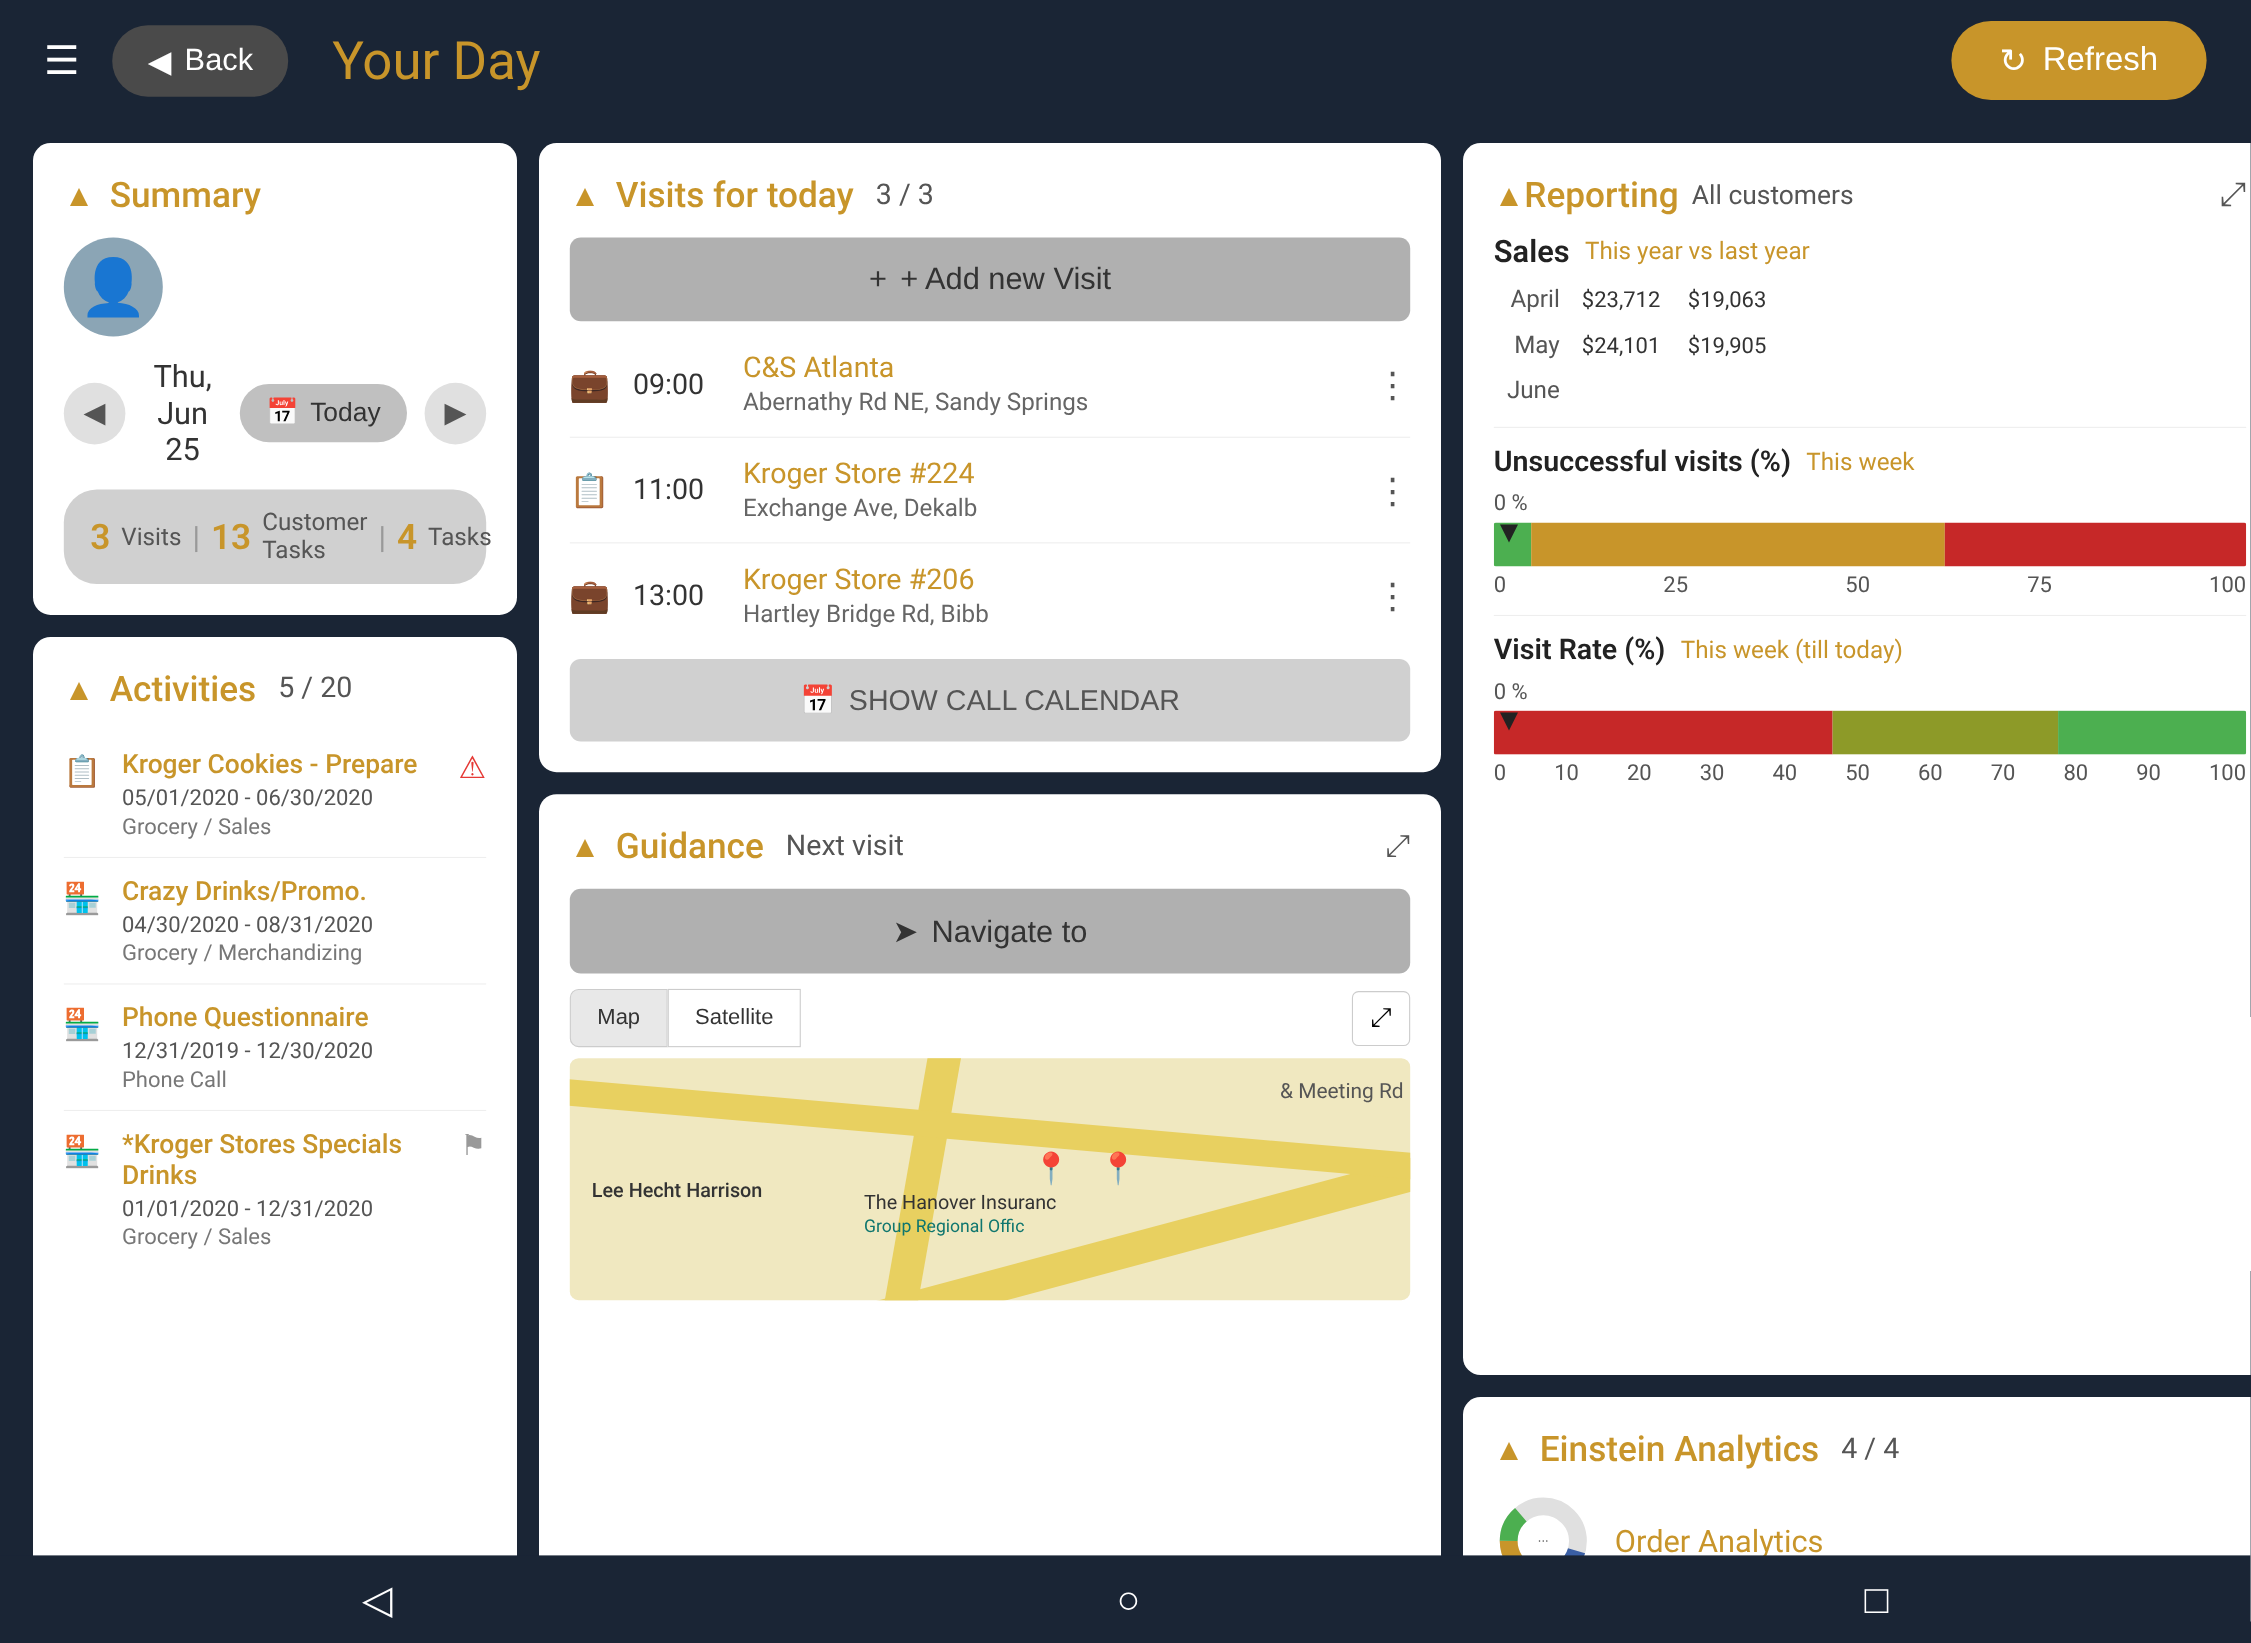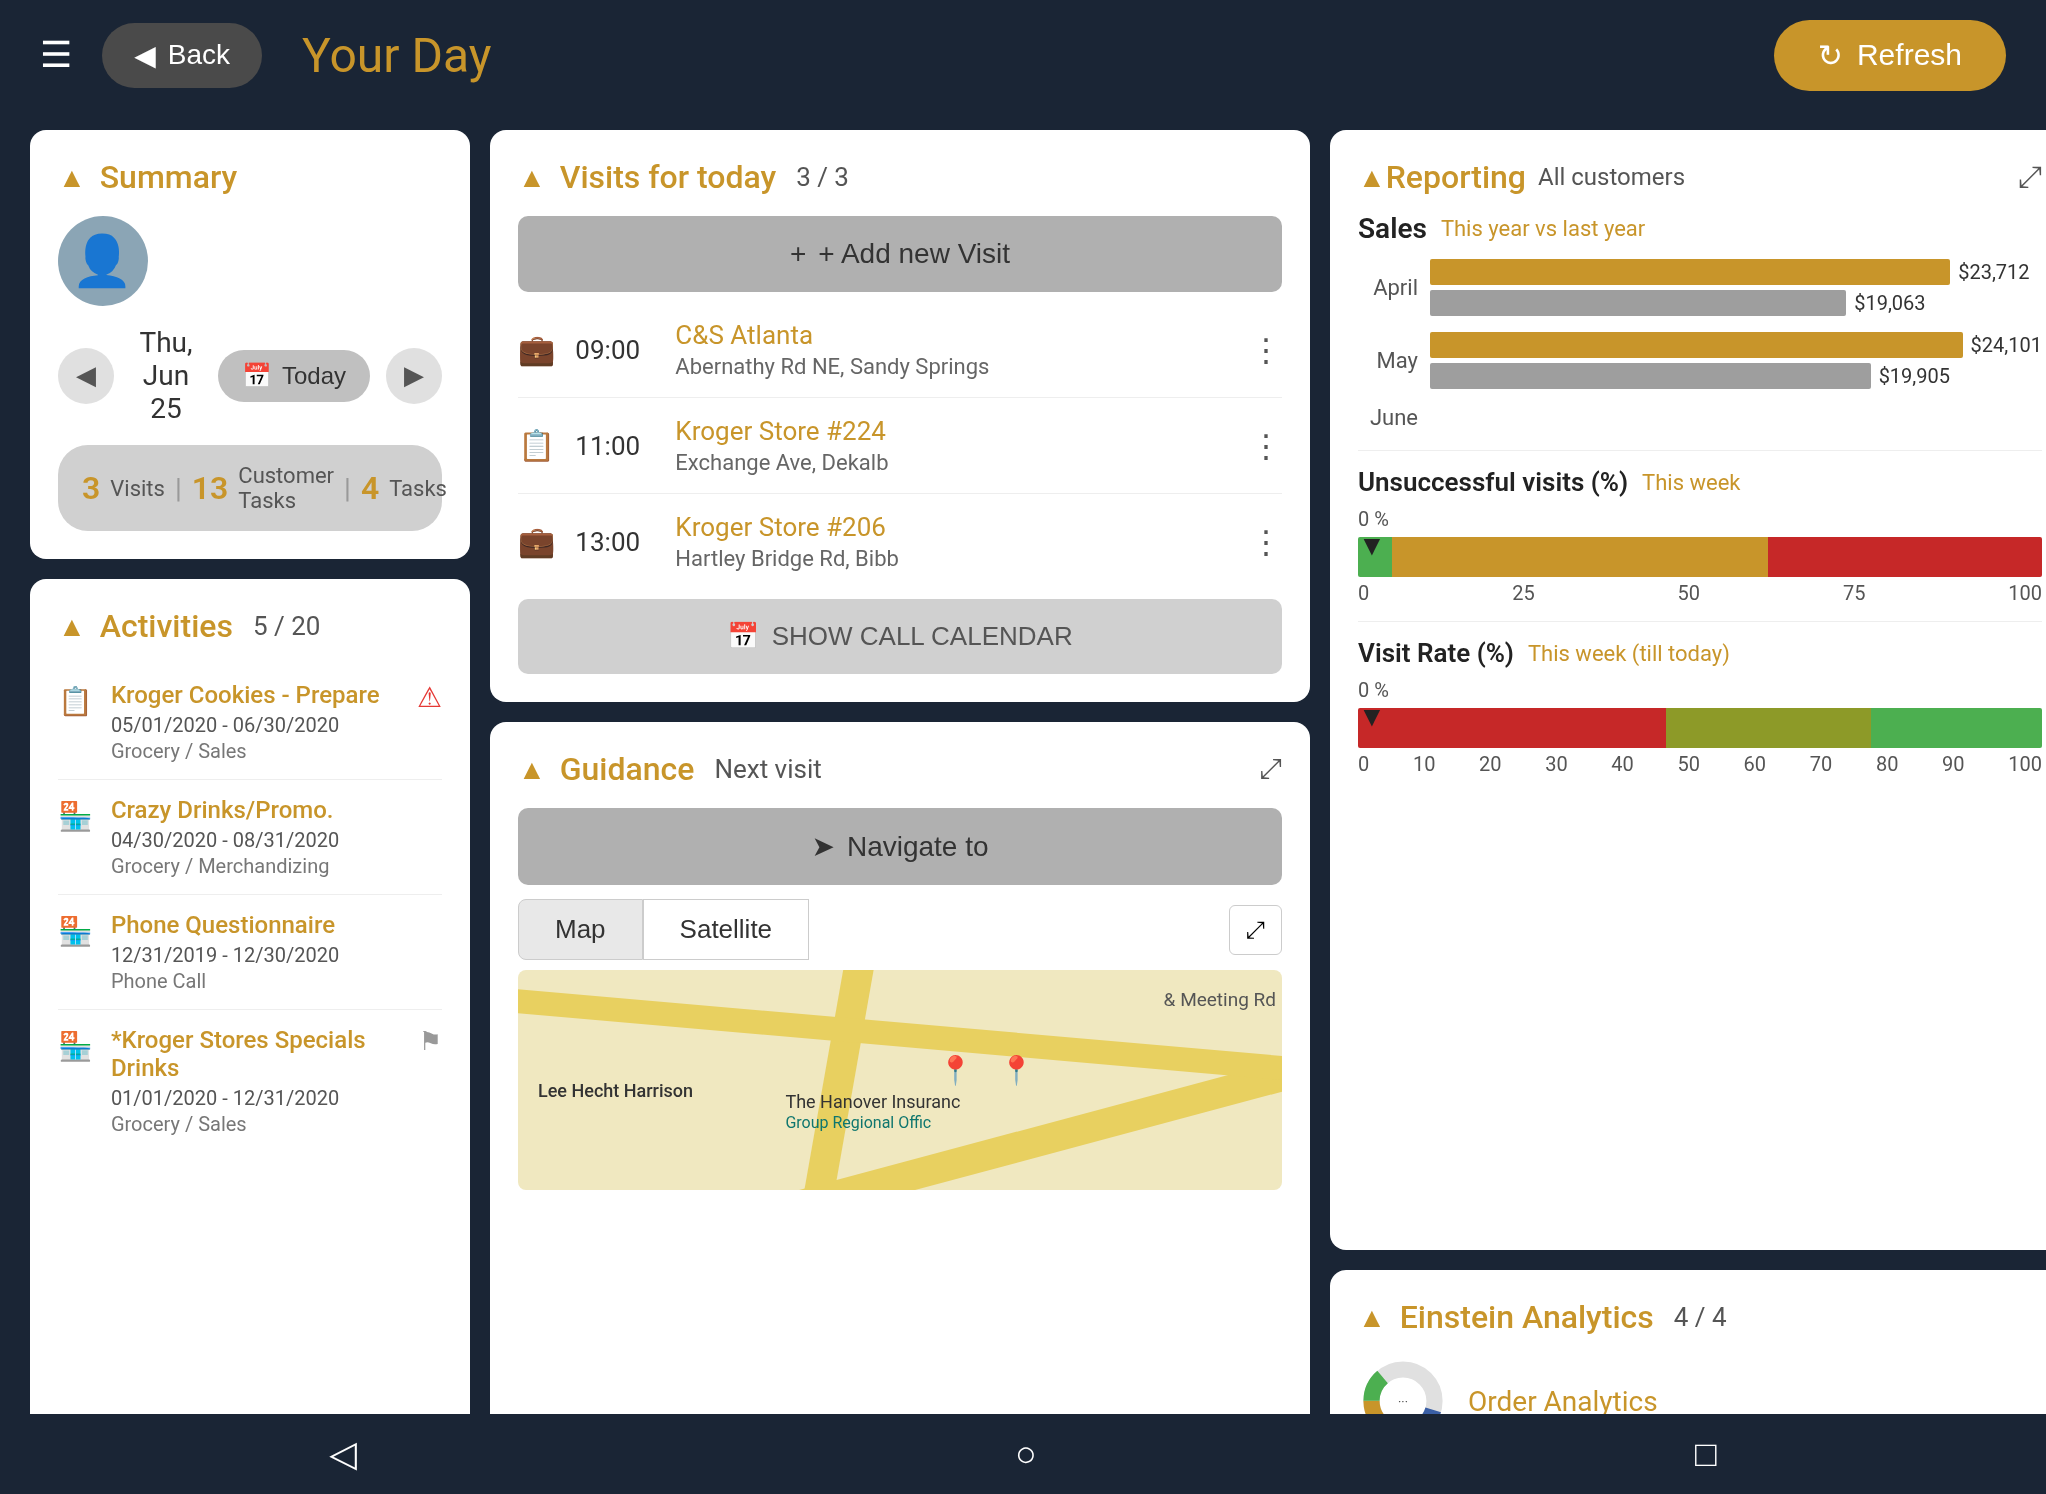--- a/index.html
+++ b/index.html
@@ -293,22 +293,22 @@
       cursor: pointer;
       display: flex;
       align-items: center;
       justify-content: center;
       gap: 12px;
       margin-bottom: 14px;
     }
     .map-tab {
       background: white;
       border: 1px solid #ccc;
-      padding: 14px 36px;
-      font-size: 26px;
+      padding: 14px 24px;
+      font-size: 20px;
       cursor: pointer;
       color: #333;
     }
     .map-tab:first-child { border-radius: 8px 0 0 8px; }
     .map-tab:last-child { border-radius: 0 8px 8px 0; }
     .map-tab.active { background: #e8e8e8; }
 
     
     .right-col {
       display: flex;
@@ -340,21 +340,21 @@
       align-items: center;
       gap: 14px;
       margin-bottom: 14px;
     }
     .sales-label { font-size: 28px; font-weight: 600; color: #222; }
     .sales-period { color: #c8952a; font-size: 22px; }
 
     .bar-chart { display: flex; flex-direction: column; gap: 16px; }
     .bar-row { display: flex; align-items: center; gap: 12px; }
     .bar-month { font-size: 22px; color: #555; width: 60px; text-align: right; }
-    .bar-group { display: flex; flex-direction: column; gap: 5px; flex: 1; }
+    .bar-group { display: flex; gap: 17px; flex: 1; }
     .bar-wrap { display: flex; align-items: center; gap: 8px; }
     .bar {
       height: 26px;
       border-radius: 2px;
     }
     .bar-gold { background: #c8952a; }
     .bar-gray { background: #9e9e9e; }
     .bar-value { font-size: 20px; color: #333; white-space: nowrap; }
 
     .section-divider {

